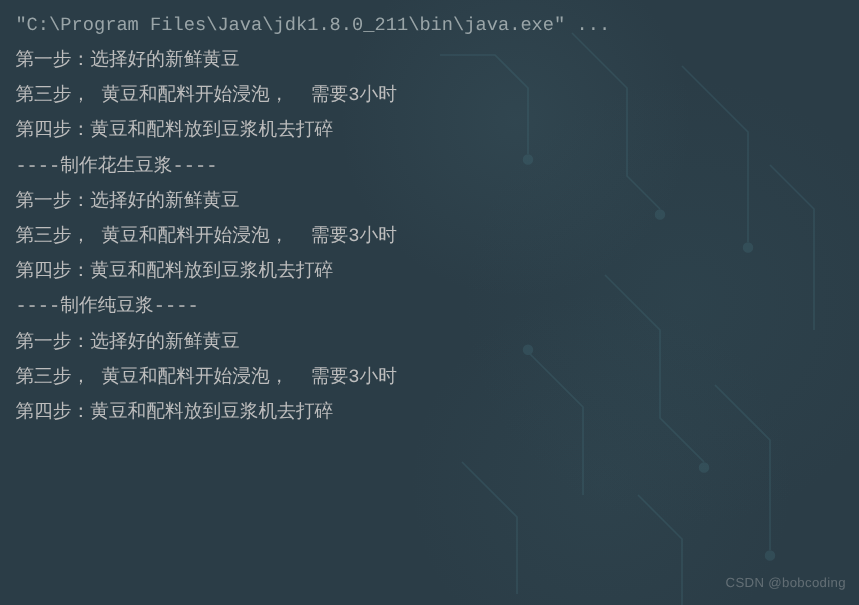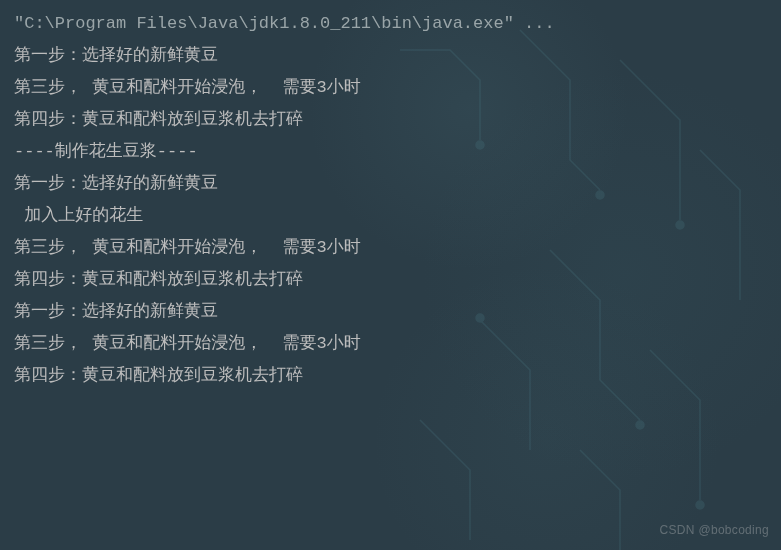--- a/index.html
+++ b/index.html
@@ -78,21 +78,21 @@
   </g>
 </svg>
 
 <div class="console-output">
   <div class="console-line cmd-line">"C:\Program Files\Java\jdk1.8.0_211\bin\java.exe" ...</div>
   <div class="console-line">第一步：选择好的新鲜黄豆</div>
   <div class="console-line">第三步， 黄豆和配料开始浸泡，  需要3小时</div>
   <div class="console-line">第四步：黄豆和配料放到豆浆机去打碎</div>
   <div class="console-line">----制作花生豆浆----</div>
   <div class="console-line">第一步：选择好的新鲜黄豆</div>
-  <div class="console-line"> 加入上好的花生</div>
   <div class="console-line">第三步， 黄豆和配料开始浸泡，  需要3小时</div>
   <div class="console-line">第四步：黄豆和配料放到豆浆机去打碎</div>
+  <div class="console-line">----制作纯豆浆----</div>
   <div class="console-line">第一步：选择好的新鲜黄豆</div>
   <div class="console-line">第三步， 黄豆和配料开始浸泡，  需要3小时</div>
   <div class="console-line">第四步：黄豆和配料放到豆浆机去打碎</div>
 </div>
 
 <div class="watermark">CSDN @bobcoding</div>
 
 </body></html>

